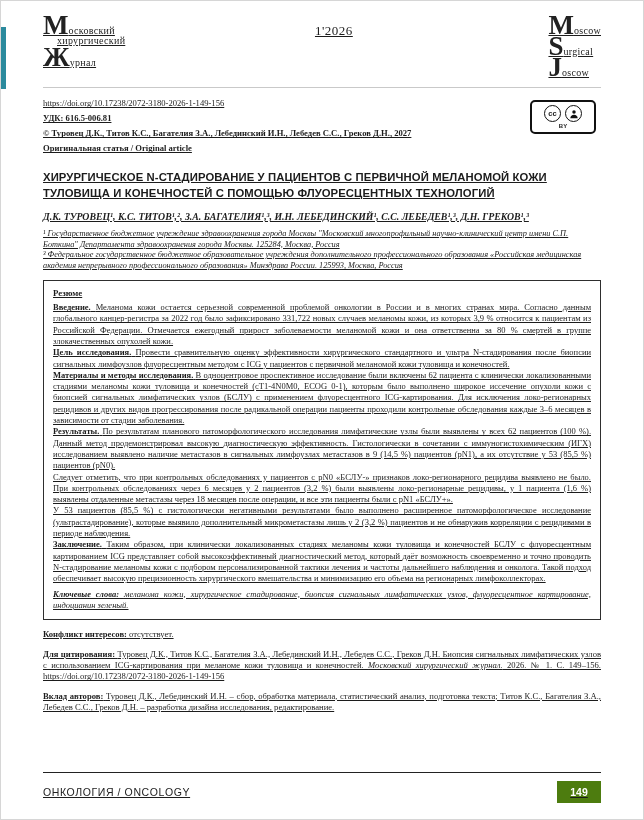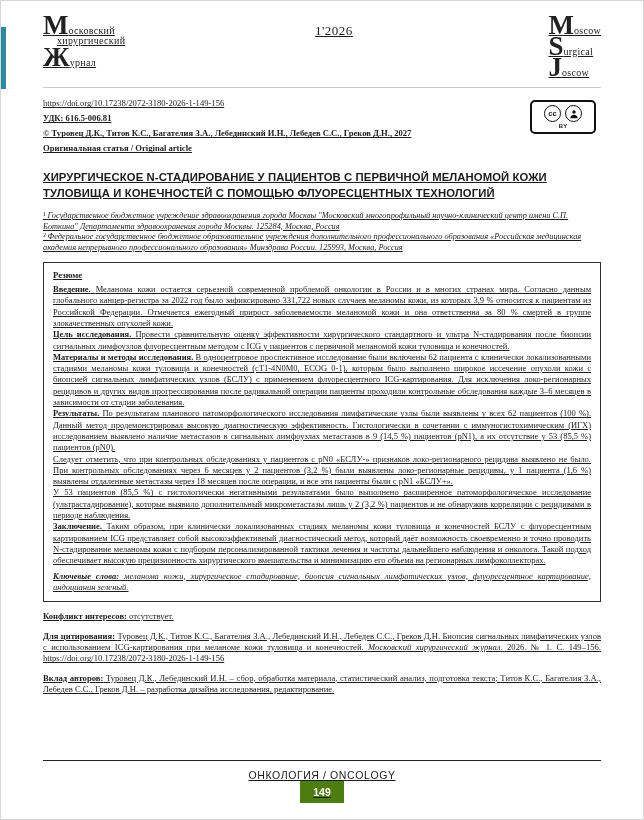--- a/index.html
+++ b/index.html
@@ -40,21 +40,21 @@
             font-size:8.5px;line-height:1.33;text-align:justify;}
   .abstract h3{margin:0 0 2px 0;font-size:8.8px;}
   .abstract p{margin:0;}
   .kw{font-style:italic;margin-top:4px !important;}
   
   .backmatter{margin-top:9px;font-size:8.6px;line-height:1.33;text-align:justify;}
   .backmatter p{margin:0 0 8px 0;}
   .journal-italic{font-style:italic;}
   
   .footer{margin-top:auto;border-top:1.5px solid #222;padding-top:8px;
-          display:flex;justify-content:space-between;align-items:center;flex-direction:column;}
+          display:flex;justify-content:space-between;align-items:center;}
   .footer-section{font-family:"Liberation Sans",sans-serif;font-size:10.5px;letter-spacing:.6px;color:#222;}
   .page-badge{width:44px;height:22px;background:#4d7c0f;color:#fff;display:flex;align-items:center;
               justify-content:center;font-family:"Liberation Sans",sans-serif;font-size:10.5px;font-weight:bold;}
 </style>
 </head>
 <body>
 
 <div class="page">
   <div class="accent-bar"></div>
 
@@ -91,20 +91,21 @@
               <circle cx="6" cy="3.6" r="2.1" fill="#111"></circle>
               <path d="M1.6 11c0-2.6 2-4.1 4.4-4.1s4.4 1.5 4.4 4.1z" fill="#111"></path>
             </svg>
         </span>
       </div>
       <span class="cc-by-label">BY</span>
     </div>
   </div>
 
   <h1 class="title">ХИРУРГИЧЕСКОЕ N-СТАДИРОВАНИЕ У ПАЦИЕНТОВ С ПЕРВИЧНОЙ МЕЛАНОМОЙ КОЖИ ТУЛОВИЩА И КОНЕЧНОСТЕЙ С ПОМОЩЬЮ ФЛУОРЕСЦЕНТНЫХ ТЕХНОЛОГИЙ</h1>
+  <p class="authors">Д.К. ТУРОВЕЦ¹, К.С. ТИТОВ¹,², З.А. БАГАТЕЛИЯ¹,³, И.Н. ЛЕБЕДИНСКИЙ¹, С.С. ЛЕБЕДЕВ¹,³, Д.Н. ГРЕКОВ¹,³</p>
 
   <div class="affiliations">
     <p>¹ Государственное бюджетное учреждение здравоохранения города Москвы "Московский многопрофильный научно-клинический центр имени С.П. Боткина" Департамента здравоохранения города Москвы. 125284, Москва, Россия</p>
     <p>³ Федеральное государственное бюджетное образовательное учреждения дополнительного профессионального образования «Российская медицинская академия непрерывного профессионального образования» Минздрава России. 125993, Москва, Россия</p>
   </div>
 
   <div class="abstract">
     <h3>Резюме</h3>
     <p><b>Введение.</b> <span>Меланома кожи остается серьезной современной проблемой онкологии в России и в многих странах мира. Согласно данным глобального канцер-регистра за 2022 год было зафиксировано 331,722 новых случаев меланомы кожи, из которых 3,9 % относится к пациентам из Российской Федерации. Отмечается ежегодный прирост заболеваемости меланомой кожи и она ответственна за 80 % смертей в группе злокачественных опухолей кожи.</span></p>
     <p><b>Цель исследования.</b> <span>Провести сравнительную оценку эффективности хирургического стандартного и ультра N-стадирования после биопсии сигнальных лимфоузлов флуоресцентным методом с ICG у пациентов с первичной меланомой кожи туловища и конечностей.</span></p>

